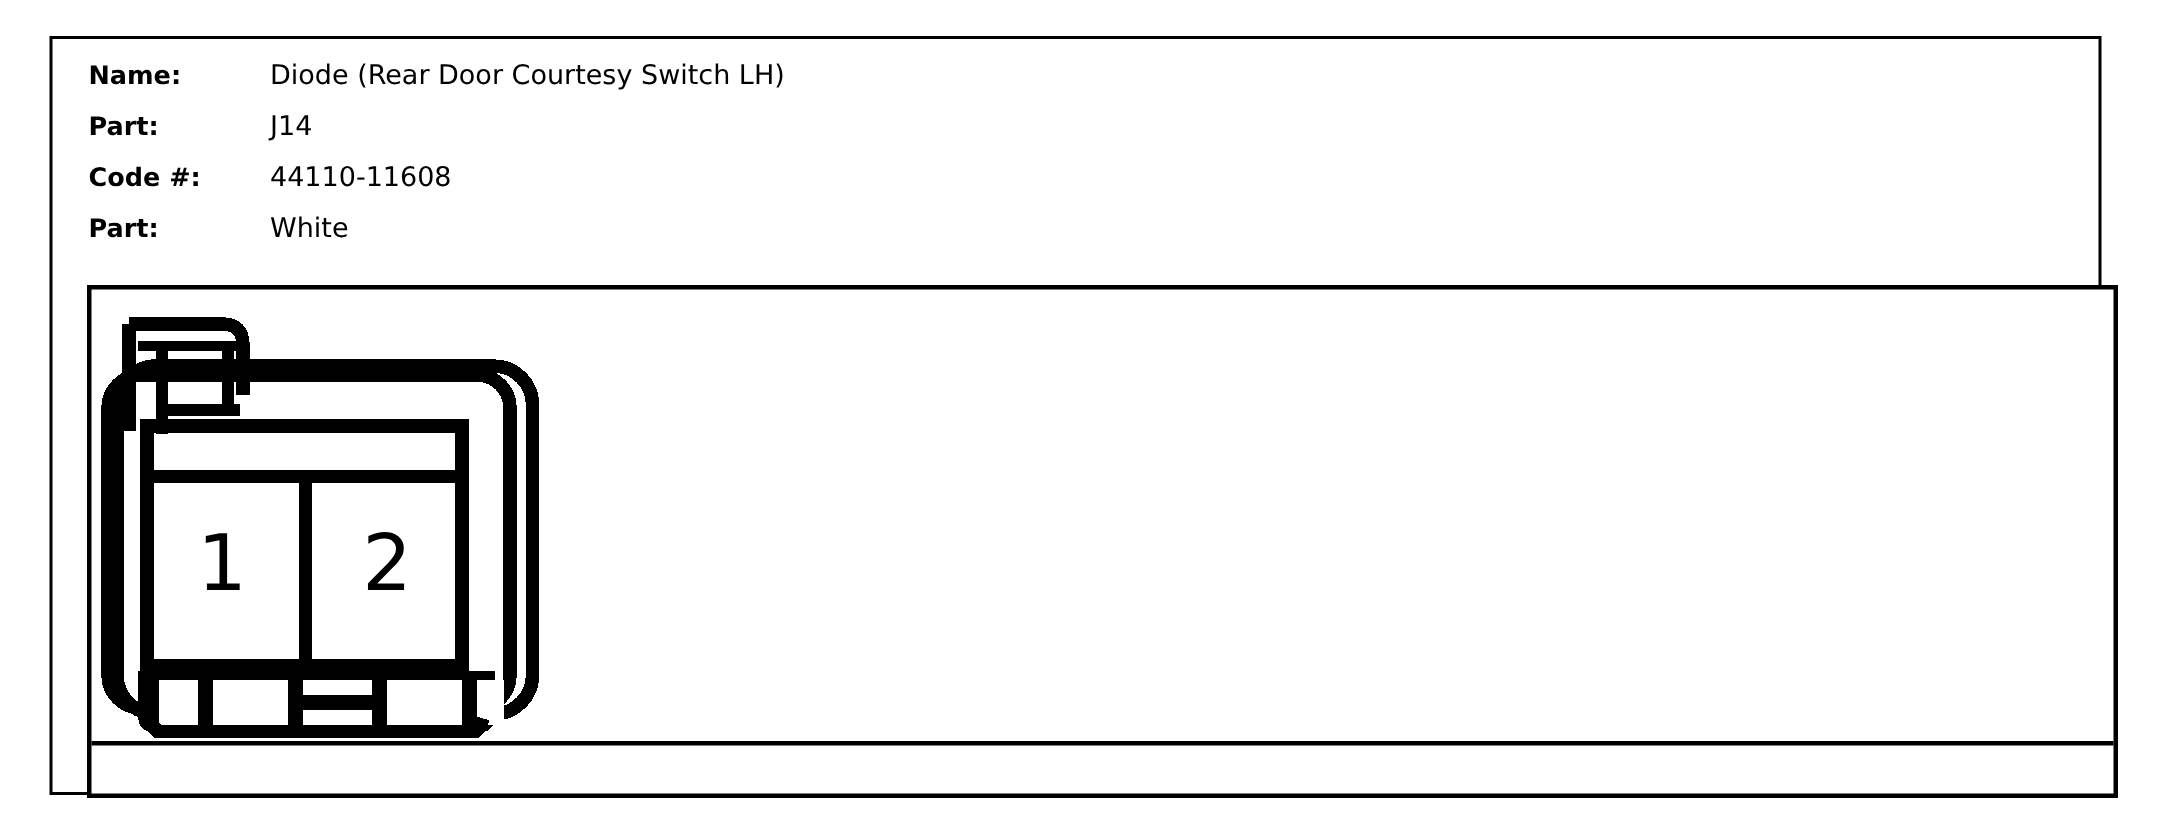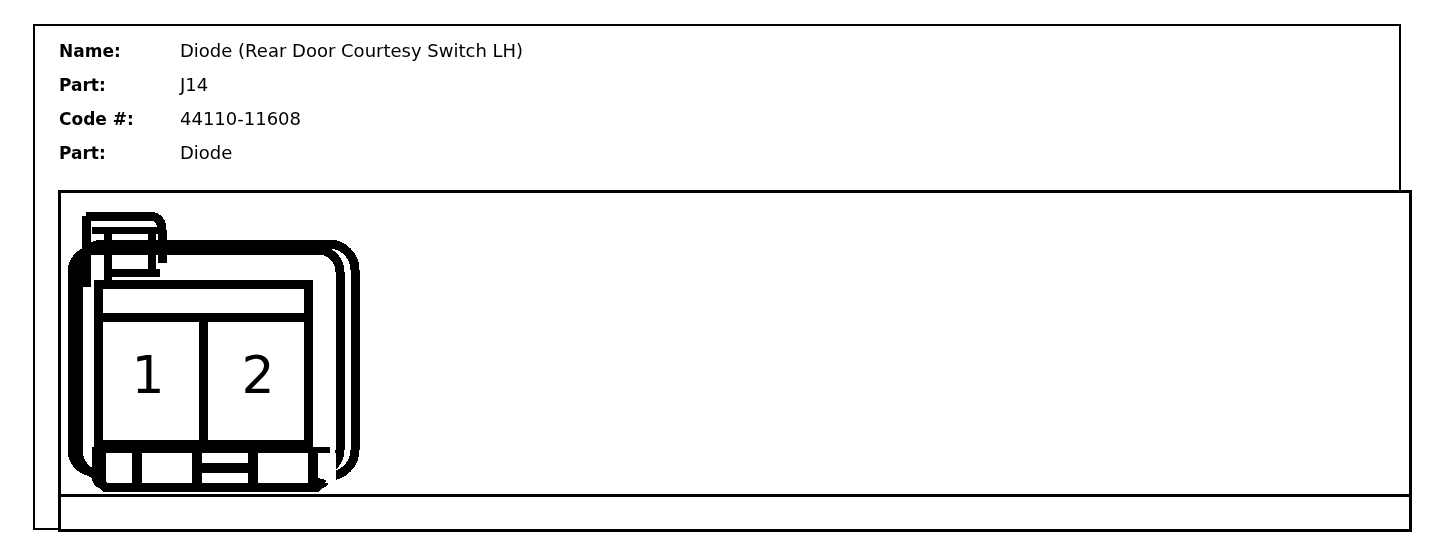--- a/index.html
+++ b/index.html
@@ -124,21 +124,21 @@
         <span class="spec-value">J14</span>
       </div>
 
       <div class="spec-row">
         <span class="spec-label">Code #:</span>
         <span class="spec-value">44110-11608</span>
       </div>
 
       <div class="spec-row">
         <span class="spec-label">Part:</span>
-        <span class="spec-value">Diode</span>
+        <span class="spec-value">White</span>
       </div>
 
     </div>
 
     <div class="image-panel">
 
       <div class="image-canvas">
 
         <svg class="connector-svg" width="300" height="295" viewBox="0 0 300 295" xmlns="http://www.w3.org/2000/svg" shape-rendering="crispEdges">
 

